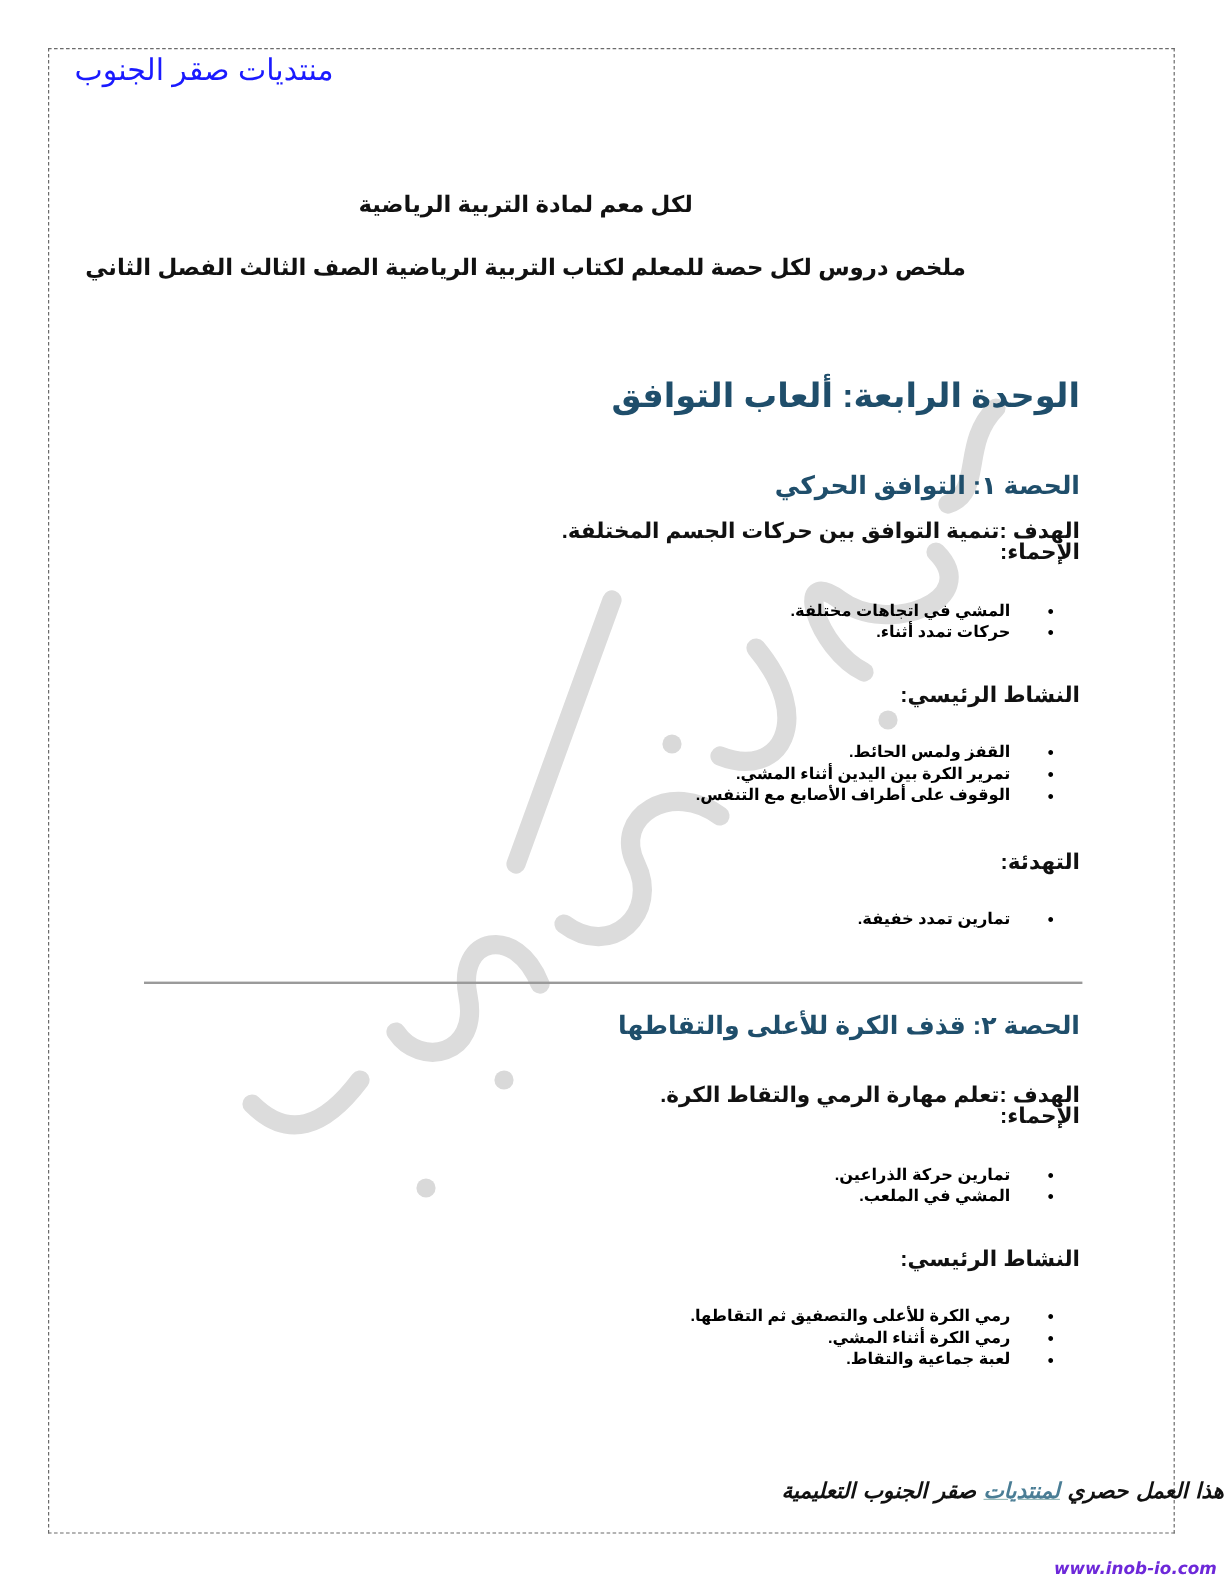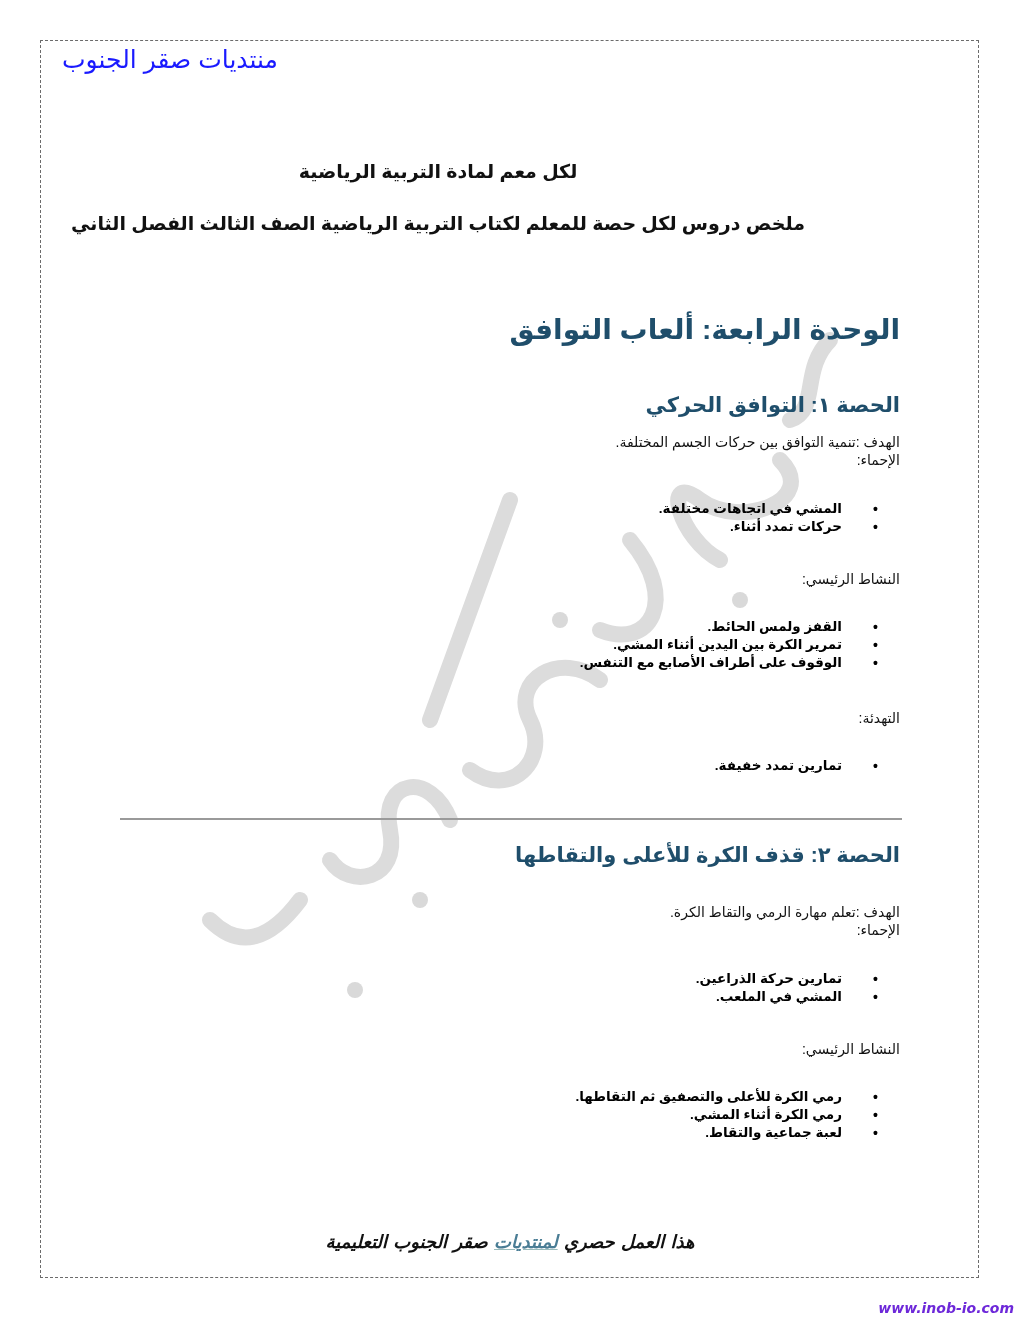--- a/index.html
+++ b/index.html
@@ -11,30 +11,30 @@
                  direction:rtl; line-height:30px;margin-left:20px; }
   .intro { position:absolute; left:0; width:876px; text-align:center; direction:rtl;
            font-weight:bold; color:#111; }
   .intro-1 { top:160px; font-size:19px; }
   .intro-2 { top:212px; font-size:19px; }
   .rtl-block { position:absolute; right:120px; direction:rtl; text-align:right; }
   .unit-title { top:313px; font-size:28px; font-weight:bold; color:#1f4e6b; }
   .lesson-title { font-size:21px; font-weight:bold; color:#1f4e6b; }
   .lesson1-title { top:393px;margin-left:19px; }
   .lesson2-title { top:843px; }
-  .label { font-size:14px; font-weight:normal; color:#111; line-height:17px; }
+  .label { font-size:18px; font-weight:bold; color:#111; line-height:17px; }
   ul.bullets { position:absolute; right:120px; direction:rtl; margin:0; padding:0 58px 0 0;
                list-style:none; font-size:13.5px; font-weight:bold; line-height:18px; }
   ul.bullets li { position:relative; }
   ul.bullets li .bullet { position:absolute; right:-36px; top:0; font-size:14px; }
   .divider { position:absolute; left:120px; width:782px; top:818px; height:0;
              border-top:2px solid #9a9a9a; }
   .watermark { position:absolute; left:180px; top:300px; width:700px; height:720px;
                pointer-events:none; }
-  .footer-line { position:absolute; left:0; width:1020px; top:1231px; text-align:center;
+  .footer-line { position:absolute; left:0; width:1020px; top:1231px; text-align:right;
                  direction:rtl; font-size:18px; font-style:italic; font-weight:bold; color:#111;
                  font-family:"DejaVu Serif", serif; }
   .footer-line .hl { color:#4a7d95; text-decoration:underline; text-decoration-color:#9bb; }
   .site-url { position:absolute; right:6px; top:1300px; font-size:14px; font-weight:bold;
               font-style:italic; color:#6d28d9; font-family:"DejaVu Sans", sans-serif; }
 </style>
 </head>
 <body>
 
 <div class="page-border"></div>

